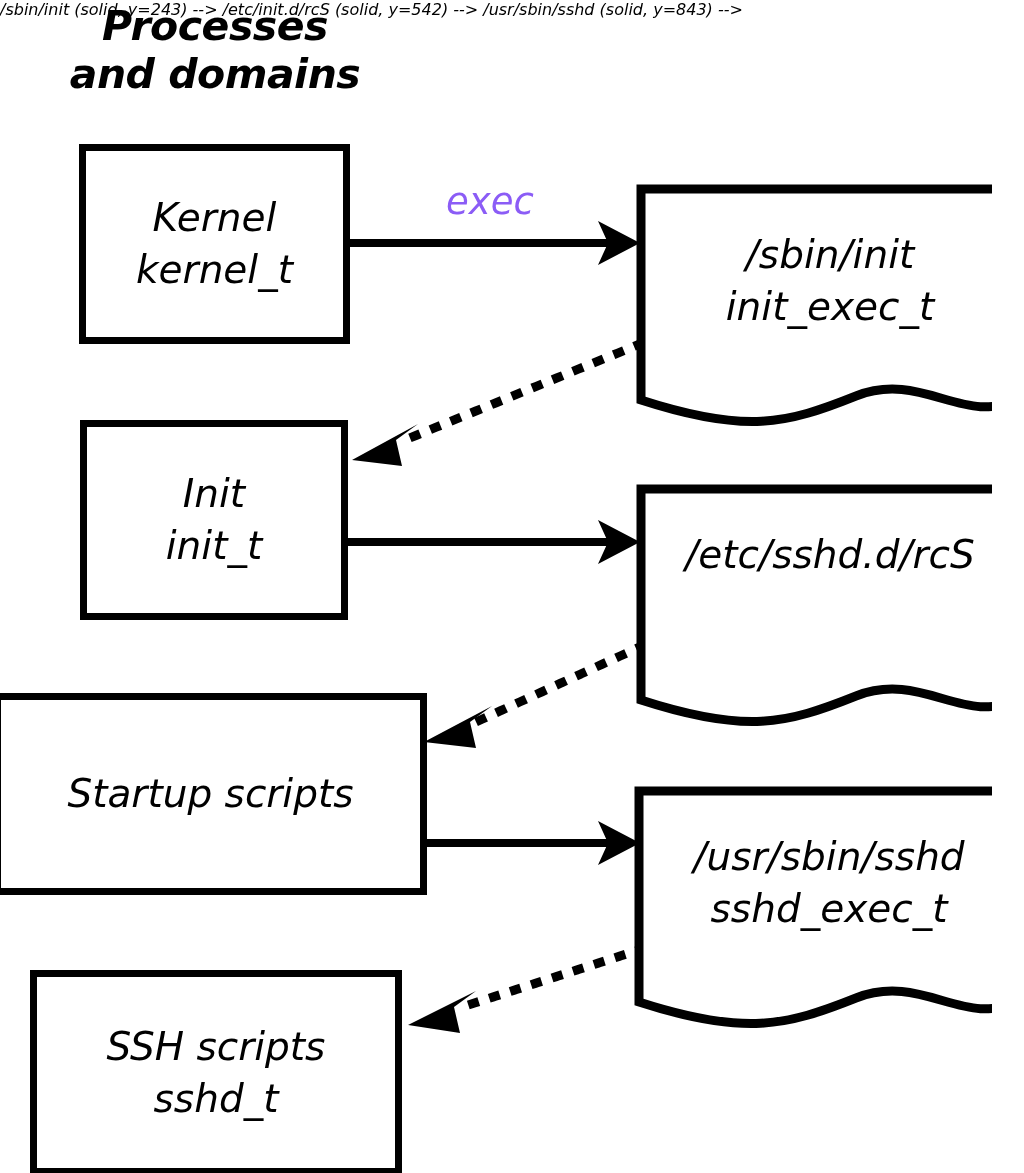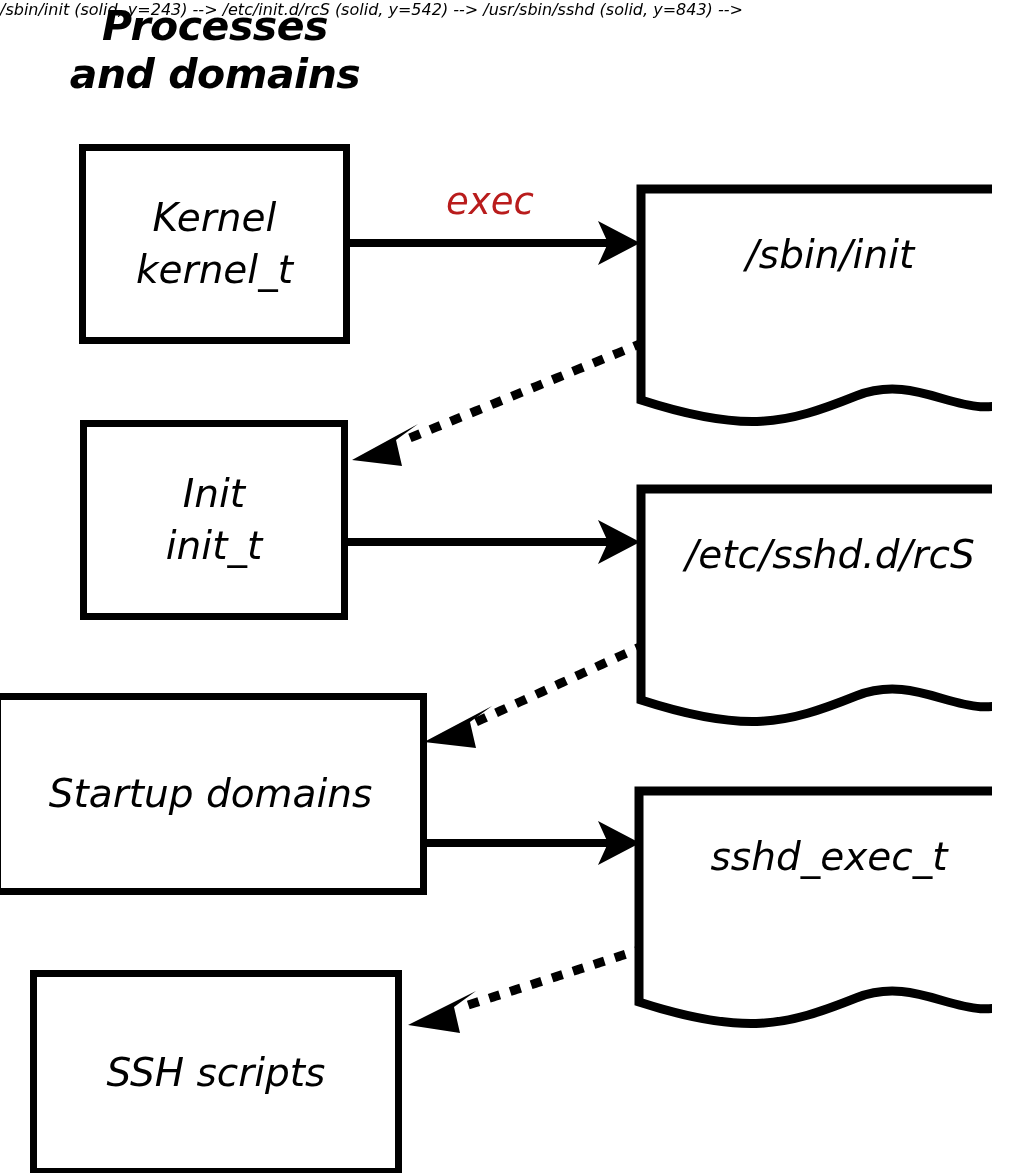--- a/index.html
+++ b/index.html
@@ -67,21 +67,21 @@
   .edge {
     position: absolute;
     z-index: 2;
   }
   .edge svg { display: block; overflow: visible; }
 
   .edge-label {
     position: absolute;
     font-size: 37px;
     line-height: 40px;
-    color: #b91c1c;
+    color: #8b5cf6;
     z-index: 4;
     white-space: nowrap;
   }
 </style>
 </head>
 <body>
 
 <div id="canvas">
 
   
@@ -145,49 +145,52 @@
     <span class="line">Kernel</span>
     <span class="line">kernel_t</span>
   </div>
 
   <div class="proc-box" style="left:80px; top:420px; width:268px; height:200px;">
     <span class="line">Init</span>
     <span class="line">init_t</span>
   </div>
 
   <div class="proc-box" style="left:-6px; top:693px; width:433px; height:202px;">
-    <span class="line">Startup domains</span>
+    <span class="line">Startup scripts</span>
   </div>
 
   <div class="proc-box" style="left:30px; top:970px; width:372px; height:205px;">
     <span class="line">SSH scripts</span>
+    <span class="line">sshd_t</span>
   </div>
 
   
 
   <div class="doc" style="left:636px; top:184px; width:388px; height:250px;">
     <svg width="388" height="250" viewBox="0 0 388 250">
       <path d="M 5 5 L 383 5 L 383 214 C 330 244 286 186 220 212 C 150 240 110 250 5 216 Z" fill="#ffffff" stroke="#000000" stroke-width="9" stroke-linejoin="miter"></path>
     </svg>
     <div class="doc-label" style="top:45px;">
       <span class="line">/sbin/init</span>
+      <span class="line">init_exec_t</span>
     </div>
   </div>
 
   <div class="doc" style="left:636px; top:484px; width:388px; height:250px;">
     <svg width="388" height="250" viewBox="0 0 388 250">
       <path d="M 5 5 L 383 5 L 383 214 C 330 244 286 186 220 212 C 150 240 110 250 5 216 Z" fill="#ffffff" stroke="#000000" stroke-width="9" stroke-linejoin="miter"></path>
     </svg>
     <div class="doc-label" style="top:45px;">
       <span class="line">/etc/sshd.d/rcS</span>
     </div>
   </div>
 
   <div class="doc" style="left:634px; top:786px; width:390px; height:250px;">
     <svg width="390" height="250" viewBox="0 0 390 250">
       <path d="M 5 5 L 385 5 L 385 214 C 332 244 288 186 222 212 C 152 240 110 250 5 216 Z" fill="#ffffff" stroke="#000000" stroke-width="9" stroke-linejoin="miter"></path>
     </svg>
     <div class="doc-label" style="top:45px;">
+      <span class="line">/usr/sbin/sshd</span>
       <span class="line">sshd_exec_t</span>
     </div>
   </div>
 
 </div>
 
 </body></html>

